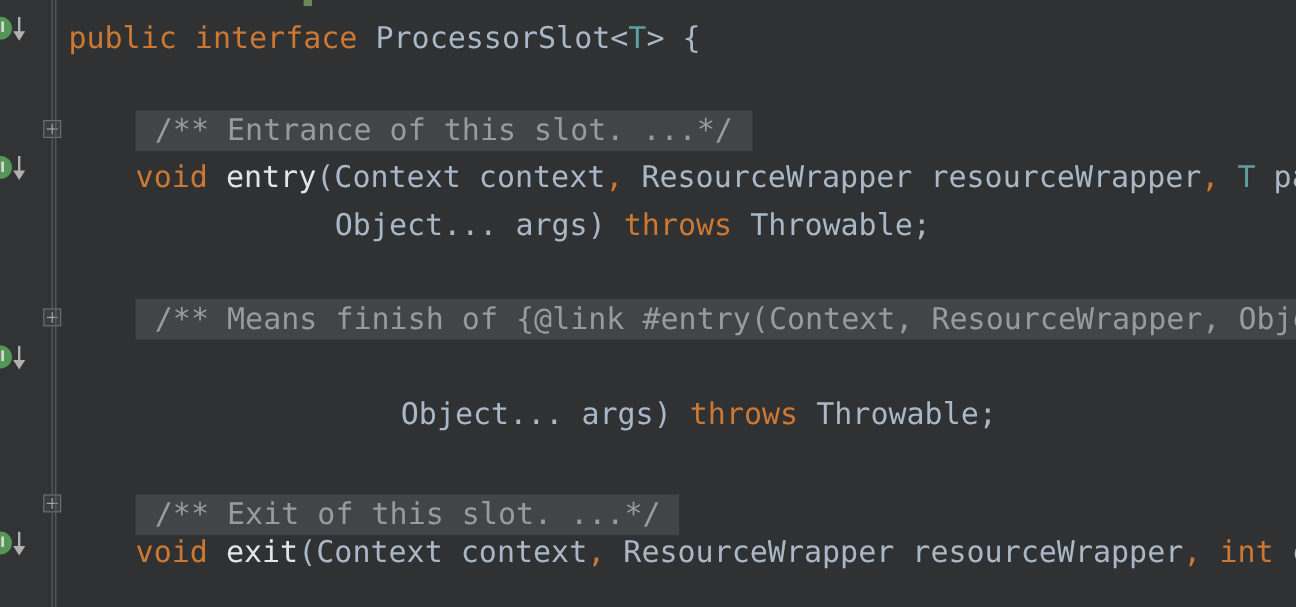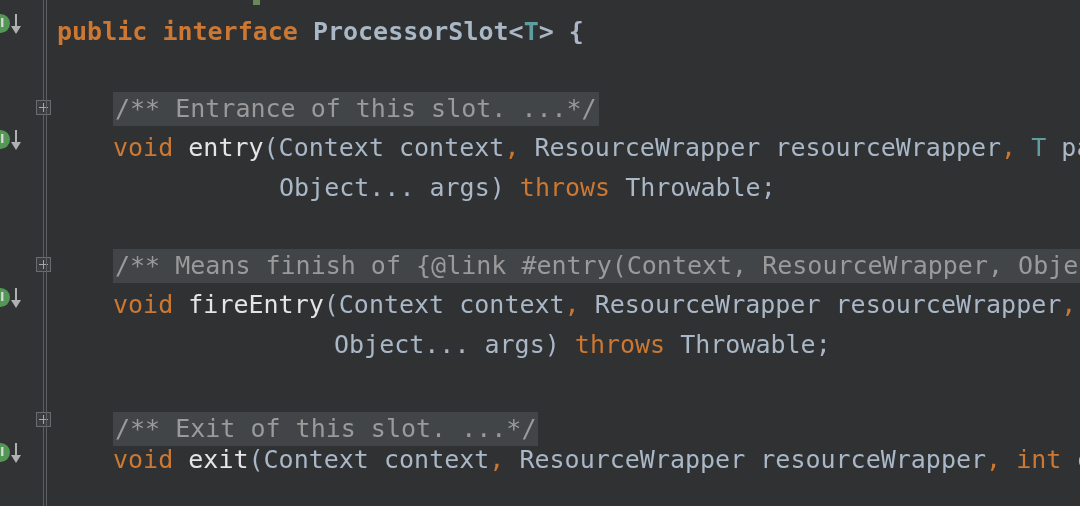--- a/index.html
+++ b/index.html
@@ -122,21 +122,21 @@
   
   .fold-comment {
     position: absolute;
     white-space: pre;
     font-family: "DejaVu Sans Mono", monospace;
     font-size: 25px;
     line-height: 34px;
     height: 34px;
     color: #9a9a9a;
     background: #414547;
-    padding: 0 2px;
+    padding: 0 16px;
   }
 
   
   .top-remnant {
     position: absolute;
     left: 253px; top: 0px;
     width: 7px; height: 5px;
     background: #6a8759;
     z-index: 6;
   }
@@ -151,26 +151,25 @@
     z-index: 10;
     white-space: nowrap;
   }
 </style>
 </head>
 <body>
 
 <div id="editor-root">
 
   <div class="code-area" id="code-area">
-      <div class="code-line" style="top: 12px; left: 10px; font-weight: bold;"><span class="kw">public</span><span class="plain"> </span><span class="kw">interface</span><span class="plain"> </span><span class="cls">ProcessorSlot</span><span class="punc">&lt;</span><span class="gen">T</span><span class="punc">&gt; {</span></div>
+      <div class="code-line" style="top: 12px; left: 10px;"><span class="kw">public</span><span class="plain"> </span><span class="kw">interface</span><span class="plain"> </span><span class="cls">ProcessorSlot</span><span class="punc">&lt;</span><span class="gen">T</span><span class="punc">&gt; {</span></div>
       <div class="fold-comment" style="top: 92px; left: 66px;">/** Entrance of this slot. ...*/</div>
       <div class="code-line" style="top: 128px; left: 66px;"><span class="kw">void</span><span class="plain"> </span><span class="mth">entry</span><span class="punc">(</span><span class="cls">Context context</span><span class="comma">,</span><span class="cls"> ResourceWrapper resourceWrapper</span><span class="comma">,</span><span class="plain"> </span><span class="gen">T</span><span class="cls"> pa</span></div>
       <div class="code-line" style="top: 168px; left: 232px;"><span class="cls">Object... args</span><span class="punc">) </span><span class="kw">throws</span><span class="cls"> Throwable</span><span class="punc">;</span></div>
       <div class="fold-comment" style="top: 249px; left: 66px;">/** Means finish of {@link #entry(Context, ResourceWrapper, Objec</div>
-      <div class="code-line" style="top: 285px; left: 66px;"><span class="kw">void</span><span class="plain"> </span><span class="mth">fireEntry</span><span class="punc">(</span><span class="cls">Context context</span><span class="comma">,</span><span class="cls"> ResourceWrapper resourceWrapper</span><span class="comma">,</span></div>
       <div class="code-line" style="top: 325px; left: 287px;"><span class="cls">Object... args</span><span class="punc">) </span><span class="kw">throws</span><span class="cls"> Throwable</span><span class="punc">;</span></div>
       <div class="fold-comment" style="top: 412px; left: 66px;">/** Exit of this slot. ...*/</div>
       <div class="code-line" style="top: 440px; left: 66px;"><span class="kw">void</span><span class="plain"> </span><span class="mth">exit</span><span class="punc">(</span><span class="cls">Context context</span><span class="comma">,</span><span class="cls"> ResourceWrapper resourceWrapper</span><span class="comma">,</span><span class="plain"> </span><span class="kw">int</span><span class="cls"> c</span></div>
     </div>
 
   <div class="gutter" id="gutter">
       <div class="impl-marker" style="top: 14px;">
         <div class="circle"></div>
         <div class="glyph">I</div>
         <div class="arrow"><svg width="12" height="21" viewBox="0 0 12 21">

